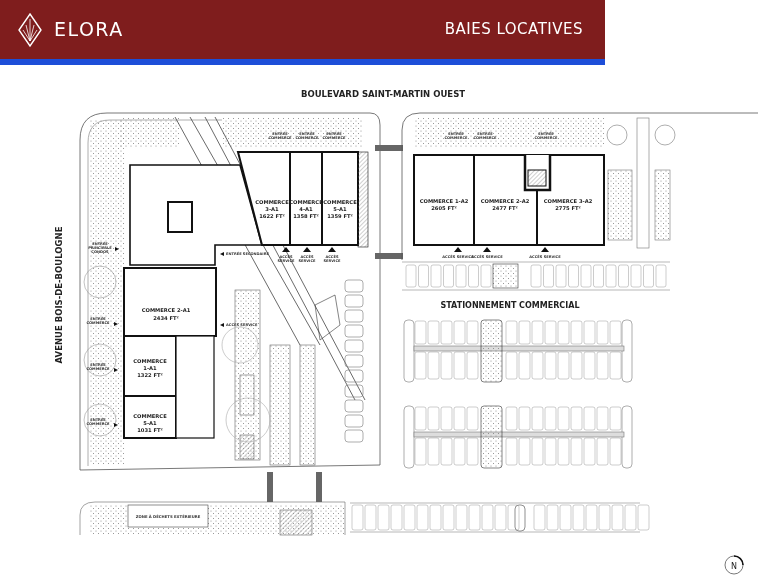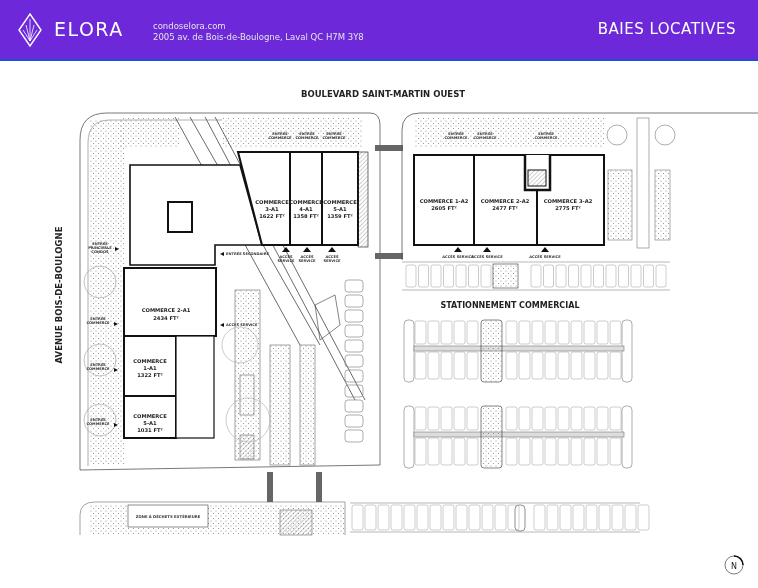--- a/index.html
+++ b/index.html
@@ -1,39 +1,35 @@
 <!DOCTYPE html>
 <html><head>
 <meta charset="utf-8">
 <style>
   html,body{margin:0;padding:0;background:#fff;}
   body{width:758px;height:588px;position:relative;overflow:hidden;font-family:"Liberation Sans",sans-serif;}
-  .header{position:absolute;left:0;top:0;width:758px;height:59px;background:#6d28d9;border-bottom:2px solid #1d4ed8;}
+  .header{position:absolute;left:0;top:0;width:605px;height:59px;background:#7f1d1d;border-bottom:6px solid #1d4ed8;}
   .logo{position:absolute;left:18px;top:13px;width:24px;height:34px;}
   .brand{position:absolute;left:54px;top:18px;color:#fff;font-size:19px;letter-spacing:1.5px;font-family:"DejaVu Sans",sans-serif;font-weight:normal;}
   .contact{position:absolute;left:153px;top:21px;color:#e6e6e6;font-size:8.5px;line-height:11px;font-family:"DejaVu Sans",sans-serif;}
   .title{position:absolute;right:22px;top:20px;color:#fff;font-size:15px;letter-spacing:0.5px;font-family:"DejaVu Sans",sans-serif;margin-left:40px;}
   .plan{position:absolute;left:0;top:60px;width:758px;height:528px;}
   .lbl{font-family:"DejaVu Sans",sans-serif;font-weight:bold;fill:#222;}
   .tiny{font-family:"DejaVu Sans",sans-serif;font-size:3.6px;fill:#333;font-weight:bold;}
   .unit{font-family:"DejaVu Sans",sans-serif;font-size:5.2px;font-weight:bold;fill:#222;}
 </style>
 </head>
 <body>
 
 <div class="header">
   <svg class="logo" viewBox="0 0 24 34">
     <path d="M12 1 L23 17 L12 33 L1 17 Z" fill="none" stroke="#fff" stroke-width="1.4"></path>
     <path d="M12 6 L12 28 M8 12 L12 28 L16 12 M5 17 L12 28 L19 17" fill="none" stroke="#fff" stroke-width="0.8"></path>
   </svg>
   <div class="brand">ELORA</div>
-  <div class="contact">
-    <div>condoselora.com</div>
-    <div>2005 av. de Bois-de-Boulogne, Laval QC H7M 3Y8</div>
-  </div>
   <div class="title">BAIES LOCATIVES</div>
 </div>
 
 <svg class="plan" viewBox="0 60 758 528" xmlns="http://www.w3.org/2000/svg">
   <defs>
     <pattern id="dots" width="5" height="5" patternUnits="userSpaceOnUse">
       <circle cx="1" cy="1" r="0.5" fill="#777"></circle>
         <circle cx="3.5" cy="3.5" r="0.5" fill="#777"></circle>
     </pattern>
     <pattern id="hatch" width="3" height="3" patternUnits="userSpaceOnUse" patternTransform="rotate(45)">

